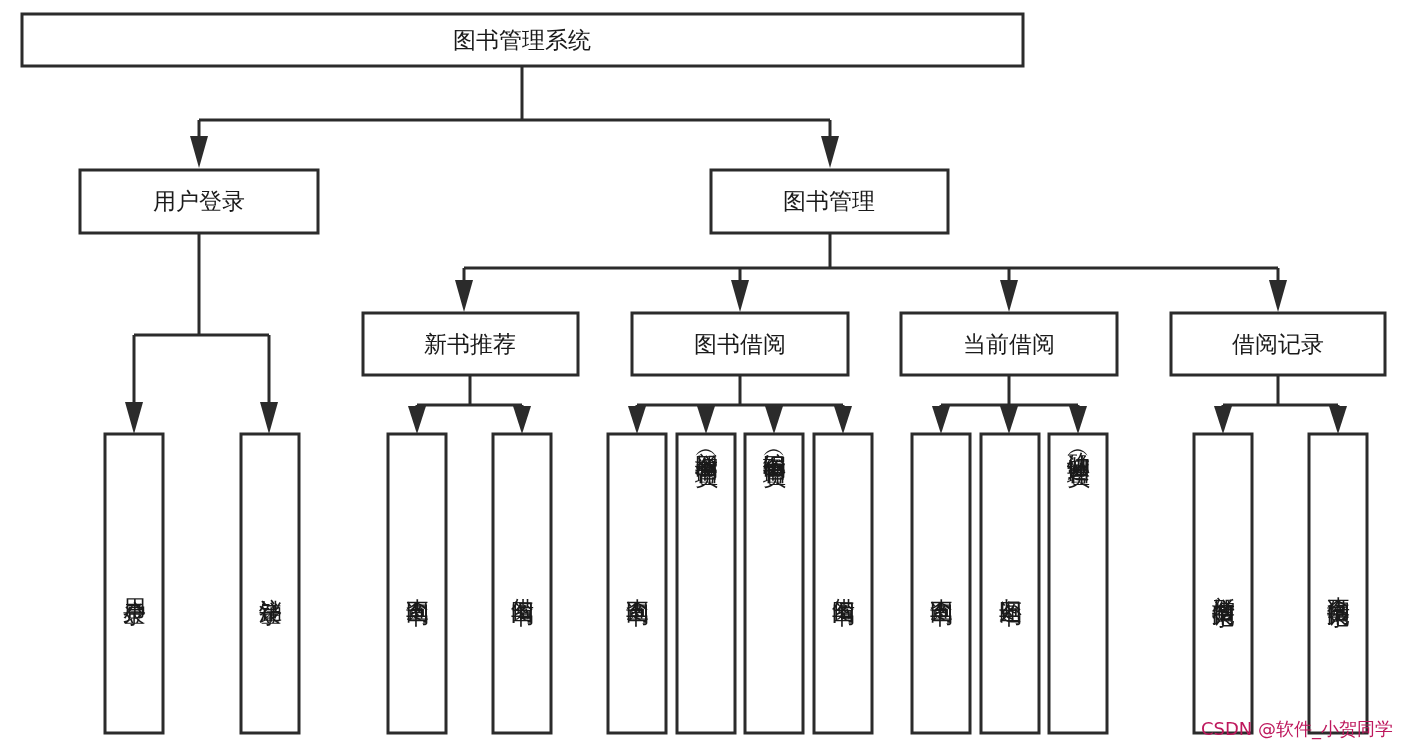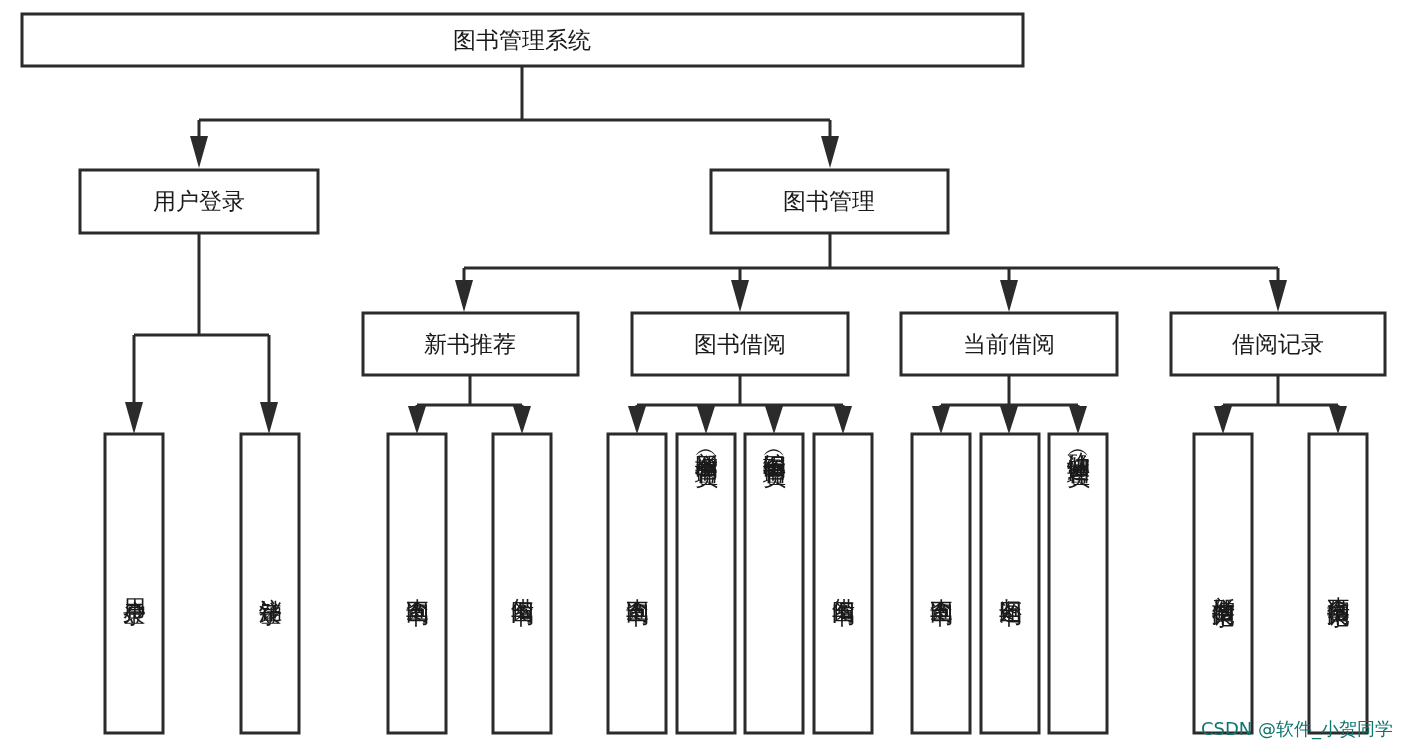--- a/index.html
+++ b/index.html
@@ -65,21 +65,21 @@
     letter-spacing: 2px;
     white-space: nowrap;
     text-align: center;
   }
   .watermark {
     position: absolute;
     right: 12px;
     bottom: 6px;
     font-family: "DejaVu Sans", "Liberation Sans", sans-serif;
     font-size: 18px;
-    color: #0f766e;
+    color: #be185d;
     white-space: nowrap;
     pointer-events: none;
   }
 </style>
 </head>
 <body>
 
 <div id="diagram-root">
 
   <svg class="diagram-canvas" viewBox="0 0 1405 747">

